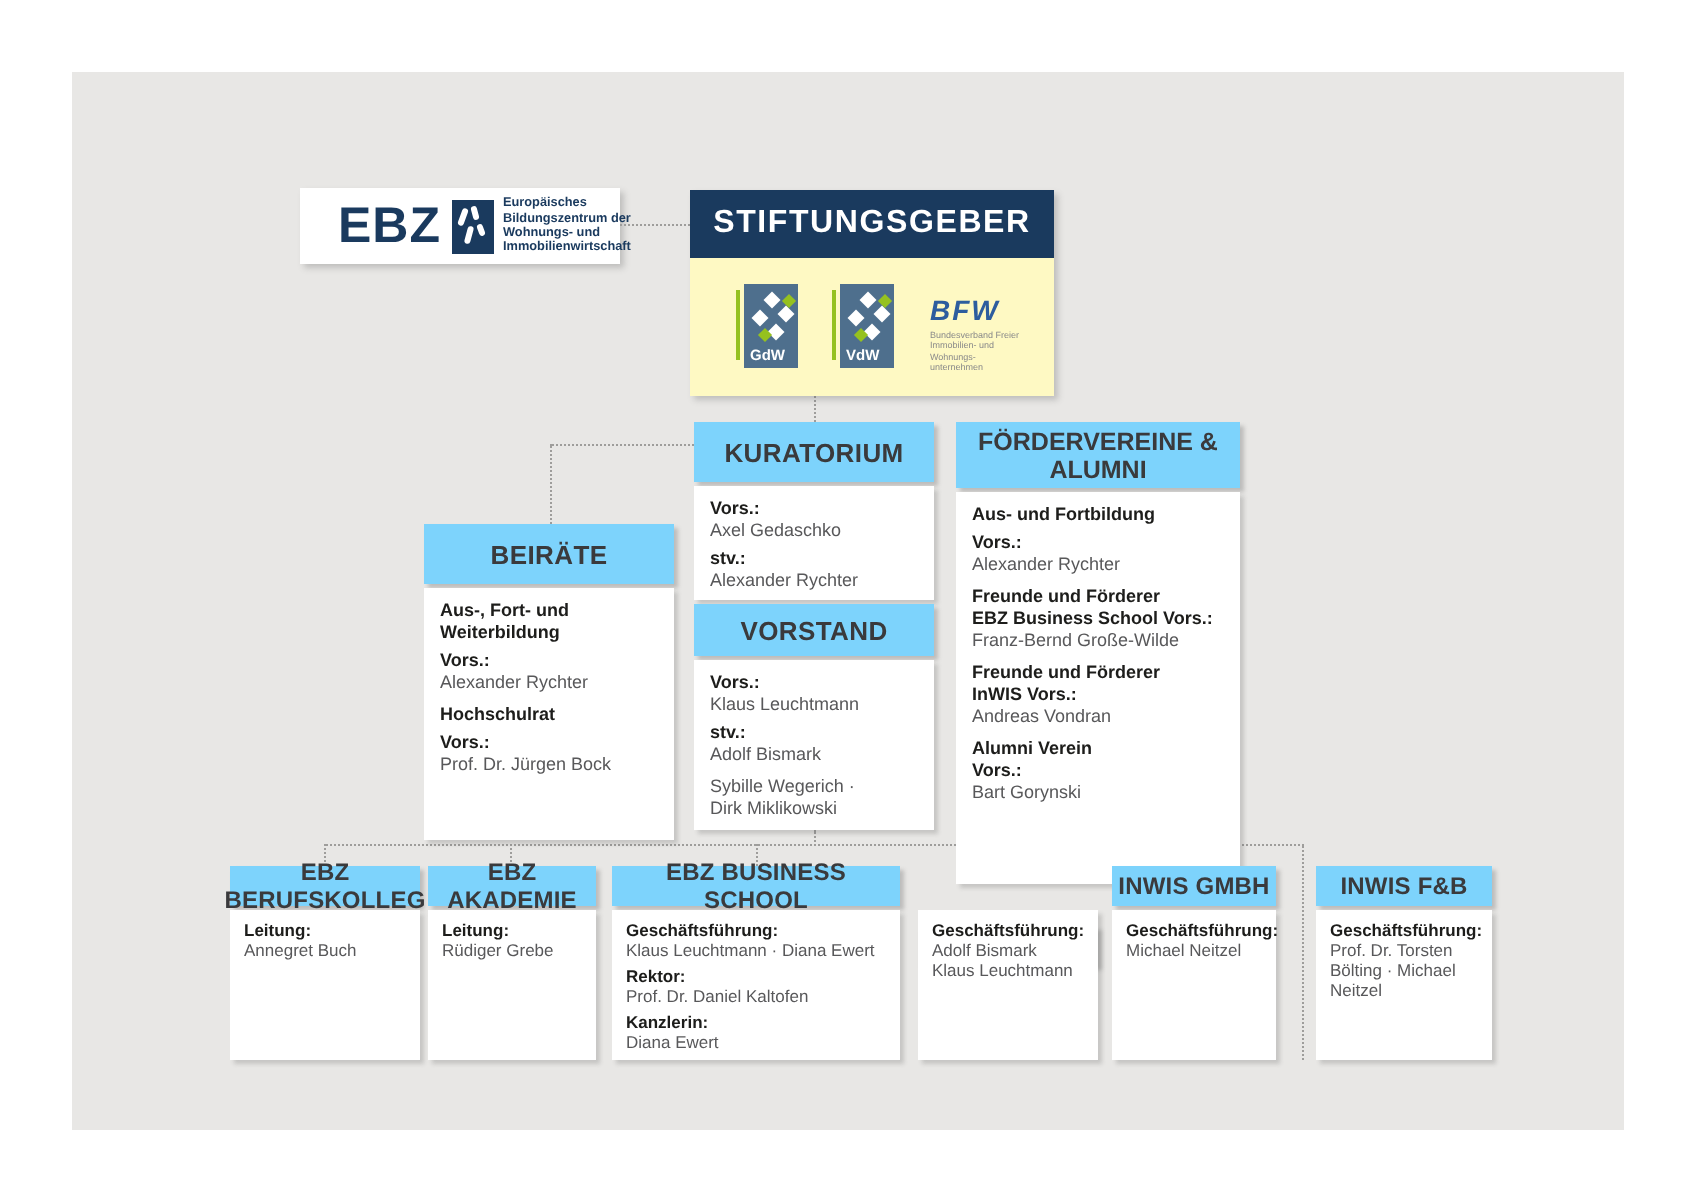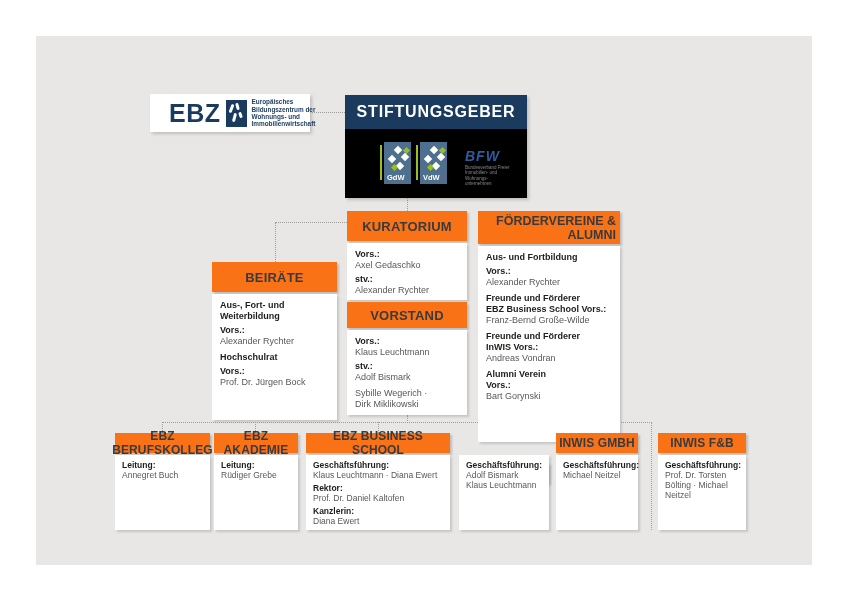--- a/index.html
+++ b/index.html
@@ -8,23 +8,23 @@
     font-family:"Liberation Sans", sans-serif; overflow:hidden;
   }
   .canvas { position:absolute; left:36px; top:36px; width:776px; height:529px; background:#e8e7e5; }
   .abs { position:absolute; box-sizing:border-box; }
 
   
   .dot-h { position:absolute; height:0; border-top:1px dotted #9e9d9b; }
   .dot-v { position:absolute; width:0;  border-left:1px dotted #9e9d9b; }
 
   
-  .whitebox { background:#000000; box-shadow:2px 2px 3px rgba(90,90,90,.28); }
+  .whitebox { background:#fef9c3; box-shadow:2px 2px 3px rgba(90,90,90,.28); }
   .hdr {
-    background:#f97316; box-shadow:2px 2px 2px rgba(90,90,90,.30);
+    background:#7dd3fc; box-shadow:2px 2px 2px rgba(90,90,90,.30);
     color:#3a3a3c; font-weight:bold; display:flex; align-items:center;
     justify-content:center; text-align:center;
   }
   .hdr-mid  { font-size:13px; letter-spacing:.2px; }
   .hdr-mid2 { font-size:12.5px; line-height:14px; }
   .hdr-sm   { font-size:12px; letter-spacing:.1px; }
 
   .bodybox {
     background:#ffffff; box-shadow:2px 2px 2px rgba(90,90,90,.24);
     padding:6px 8px; font-size:9px; line-height:11px; color:#58585a; box-sizing:border-box;
@@ -61,21 +61,21 @@
   .dia { position:absolute; width:6px; height:6px; background:#fff; transform:rotate(45deg); }
   .dia.g { width:5px; height:5px; background:#95c11f; }
   .assoc-label { position:absolute; left:3px; bottom:2px; color:#fff; font-weight:bold; font-size:7.5px; }
 
   
   .bfw { position:absolute; width:56px; }
   .bfw-word { font-style:italic; font-weight:bold; font-size:14px; color:#2d5d9e; letter-spacing:1px; line-height:14px; }
   .bfw-bar { height:2px; width:34px; background:#8fb4dc; margin:1px 0 2px 2px; transform:skewX(-25deg); }
   .bfw-sub { font-size:4.5px; line-height:5.4px; color:#8a8a8a; }
 
-  .col-hdr-text { padding:0 4px;text-align:right; }
+  .col-hdr-text { padding:0 4px; }
 </style>
 </head>
 <body>
 
 <div class="canvas"></div>
 
 <div class="abs ebz-box">
   <span class="ebz-abbr">EBZ</span>
   <span class="ebz-mark">
     <i style="left:4px; top:4px; width:3px; height:9px; transform:rotate(20deg);"></i>
@@ -100,21 +100,21 @@
 <div class="dot-v" style="left:162px; top:422px; height:11px;"></div>
 <div class="dot-v" style="left:255px; top:422px; height:11px;"></div>
 <div class="dot-v" style="left:378px; top:422px; height:11px;"></div>
 <div class="dot-v" style="left:505px; top:422px; height:11px;"></div>
 <div class="dot-v" style="left:651px; top:422px; height:108px;"></div>
 
 <div class="abs whitebox stift-box">
   <div class="stift-hdr">STIFTUNGSGEBER</div>
   <div class="stift-logos">
 
-    <span class="assoc-logo" style="left:23px; top:13px;margin-left:12px;">
+    <span class="assoc-logo" style="left:23px; top:13px;">
       <span class="assoc-strip"></span>
       <span class="assoc-square">
         <span class="dia" style="left:11px; top:5px;"></span>
         <span class="dia" style="left:18px; top:12px;"></span>
         <span class="dia" style="left:5px; top:14px;"></span>
         <span class="dia" style="left:13px; top:21px;"></span>
         <span class="dia g" style="left:20px; top:6px;"></span>
         <span class="dia g" style="left:8px; top:23px;"></span>
         <span class="assoc-label">GdW</span>
       </span>

